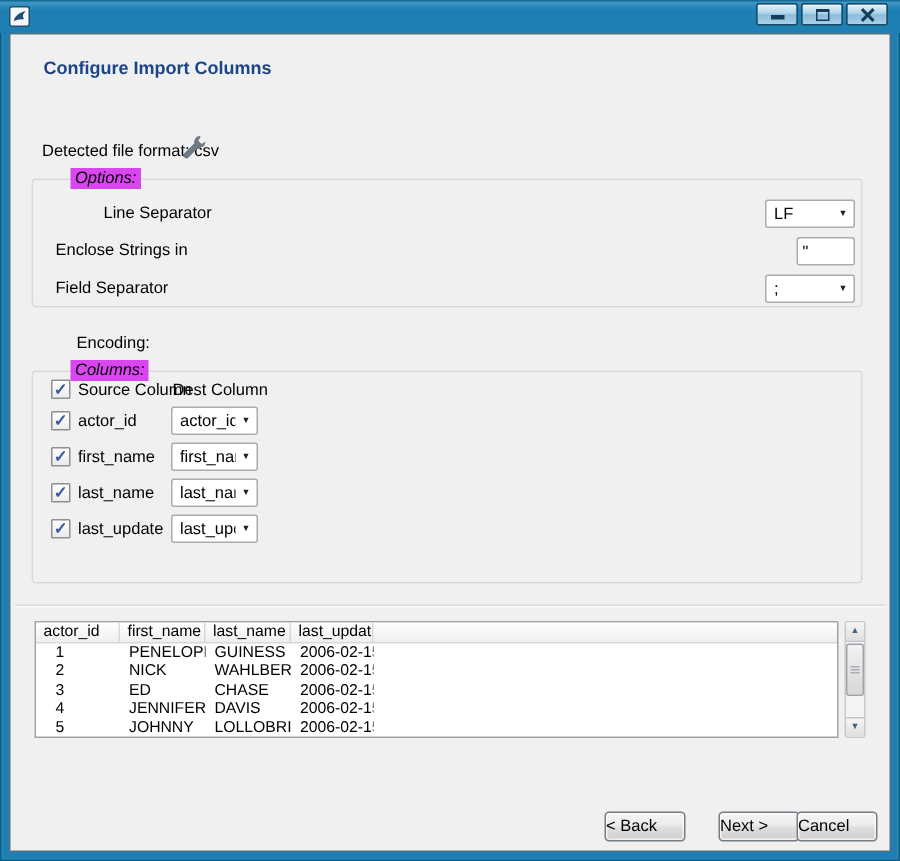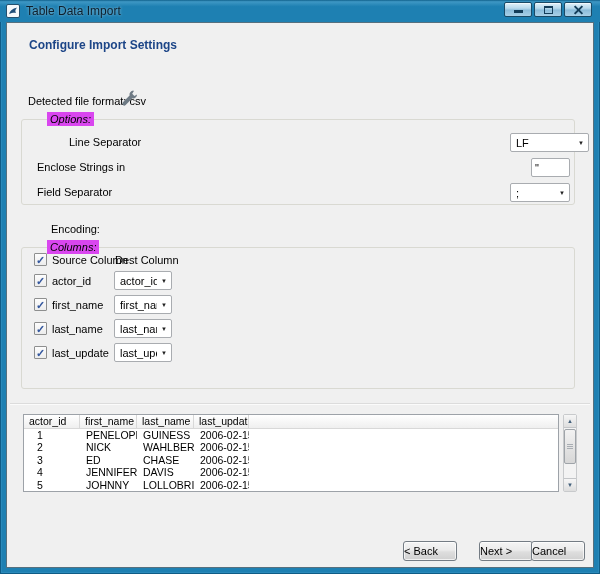--- a/index.html
+++ b/index.html
@@ -55,21 +55,21 @@
   .optlabel{position:absolute;left:15px;line-height:13px;}
   .ol0{top:16px;padding-left:32px;}.ol1{top:41px;}.ol2{top:66px;}
   
   .combo{
     position:absolute;height:19px;background:#fff;border:1px solid #a9acb0;border-radius:2px;
     display:flex;align-items:center;justify-content:space-between;
     padding:0 4px 0 5px;font-size:11px;cursor:default;
   }
   .combo .arrow{font-size:6px;color:#222;flex:0 0 auto;margin-left:4px;}
   .combo .cval{white-space:nowrap;overflow:hidden;}
-  .cmb-linesep{left:488px;top:13px;width:79px;}
+  .cmb-linesep{left:488px;top:13px;width:60px;}
   .cmb-fieldsep{left:488px;top:63px;width:60px;}
   .txt-enclose{
     position:absolute;left:509px;top:38px;width:39px;height:19px;
     border:1px solid #a9acb0;border-radius:2px;background:#fff;
     font-family:"Liberation Sans",sans-serif;font-size:11px;padding:0 3px;margin:0;
   }
   .enc-label{position:absolute;left:16px;top:200px;line-height:13px;margin-left:28px;}
   .cmb-encoding{left:71px;top:195px;width:186px;}
   
   .cb{
@@ -127,37 +127,36 @@
 <body>
 
 <div class="window">
 
   <div class="titlebar">
     <span class="app-icon">
       <svg viewBox="0 0 14 14">
           <path d="M2.5,10.5 C4,5.2 8,4 11.8,2.8 C9.6,5.4 9.1,6.5 10.6,9.2 C7.6,8.7 5,9.5 2.5,10.5 Z" fill="#1f4e79"></path>
         </svg>
     </span>
-    <span class="title-text">Table Data Import</span>
     <div class="winbtns">
       <div class="wbtn">
           <span class="g-min"></span>
         </div>
       <div class="wbtn">
           <span class="g-max"></span>
         </div>
       <div class="wbtn">
           <span class="g-x"></span>
         </div>
     </div>
   </div>
 
   <div class="content">
 
-    <div class="page-title">Configure Import Settings</div>
+    <div class="page-title">Configure Import Columns</div>
 
     <div class="fileformat-label">Detected file format: csv</div>
     <div class="wrench-btn">
       <svg viewBox="0 0 18 18">
         <path d="M13.8 1.6a3.9 3.9 0 0 0-3.7 4.9L3.4 13.2a1.95 1.95 0 1 0 2.76 2.76L12.8 9.3a3.9 3.9 0 0 0 4.7-3.9l-2.6 1.6-2.2-2.2 1.6-2.6a3.9 3.9 0 0 0-.5-.6z" fill="#6e7a84"></path>
       </svg>
     </div>
 
     <div class="groupbox gb-options">
       <span class="gb-label">Options:</span>

